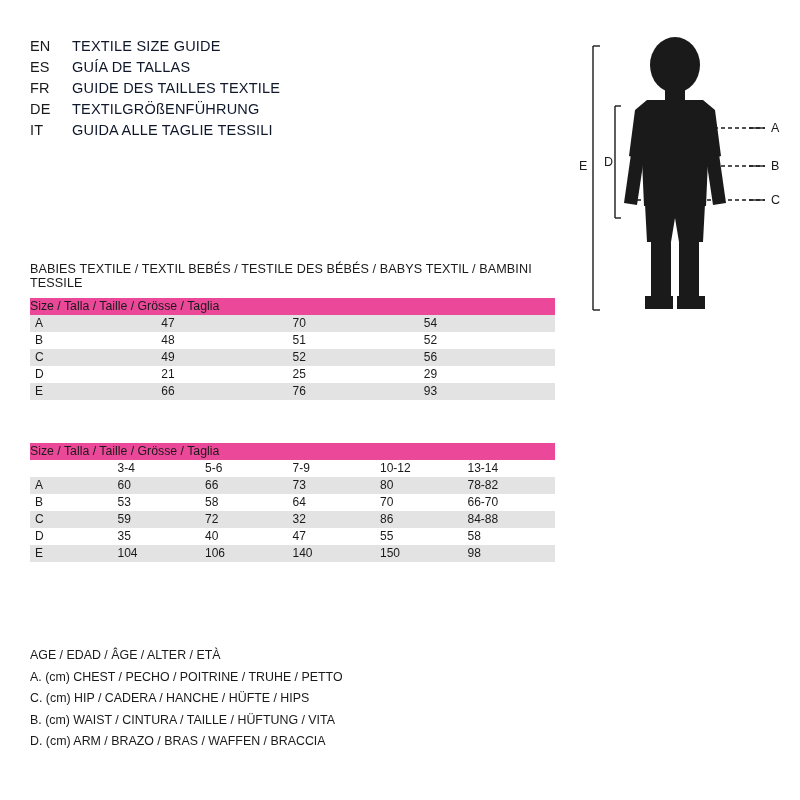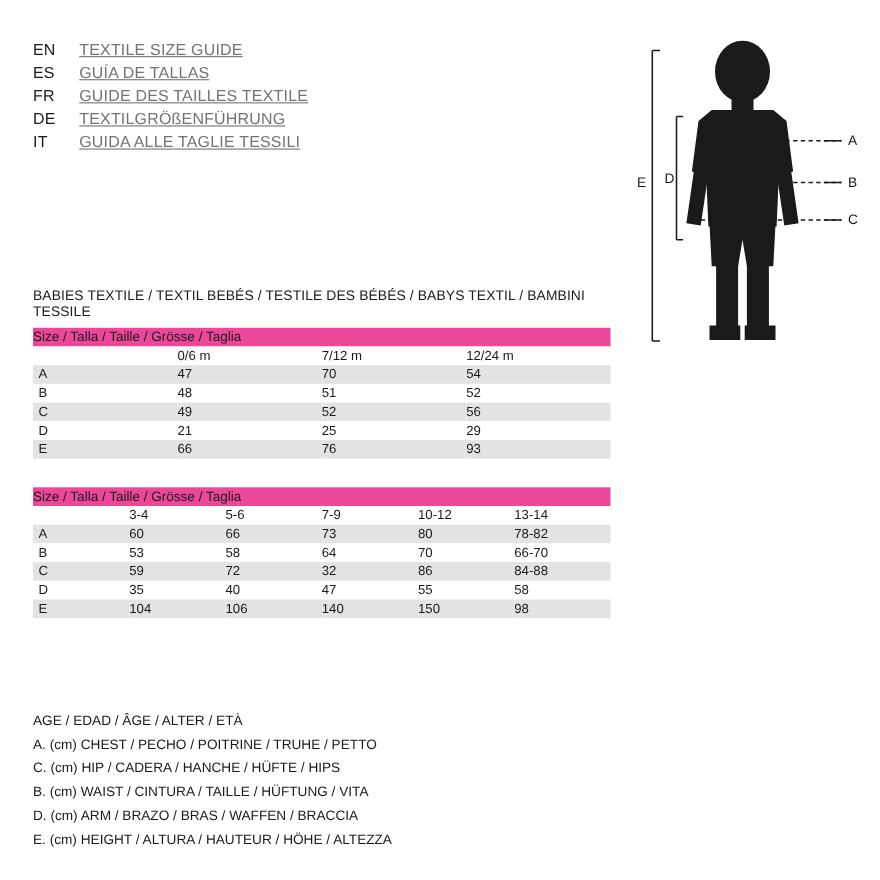--- a/index.html
+++ b/index.html
@@ -35,22 +35,21 @@
     font-size: 14.5px;
     letter-spacing: 0.2px;
   }
   .title-lang {
     width: 42px;
     flex: 0 0 42px;
     color: #1a1a1a;
   }
   .title-text {
     flex: 1 1 auto;
-    color: #737373;
-    text-decoration: underline;
+    color: #0f172a;
   }
 
   
   .figure {
     position: absolute;
     left: 575px;
     top: 28px;
     width: 210px;
     height: 300px;
   }
@@ -196,26 +195,20 @@
     </svg>
   </div>
 
   <div class="section" style="top: 262px;">
     <div class="section-title">BABIES TEXTILE / TEXTIL BEBÉS / TESTILE DES BÉBÉS / BABYS TEXTIL / BAMBINI TESSILE</div>
     <table class="size-table">
       <tbody>
         <tr class="hdr-row">
           <td colspan="4">Size / Talla / Taille / Grösse / Taglia</td>
         </tr>
-        <tr class="sub-row">
-          <td class="c-label"></td>
-          <td class="c-val">0/6 m</td>
-          <td class="c-val">7/12 m</td>
-          <td class="c-val">12/24 m</td>
-        </tr>
         <tr class="row-shaded">
           <td class="c-label">A</td>
           <td class="c-val">47</td>
           <td class="c-val">70</td>
           <td class="c-val">54</td>
         </tr>
         <tr class="row-plain">
           <td class="c-label">B</td>
           <td class="c-val">48</td>
           <td class="c-val">51</td>
@@ -300,16 +293,15 @@
       </tbody>
     </table>
   </div>
 
   <div class="legend" style="top: 645px;">
     <div>AGE / EDAD / ÂGE / ALTER / ETÀ</div>
     <div>A. (cm) CHEST / PECHO / POITRINE / TRUHE / PETTO</div>
     <div>C. (cm) HIP / CADERA / HANCHE / HÜFTE / HIPS</div>
     <div>B. (cm) WAIST / CINTURA / TAILLE / HÜFTUNG / VITA</div>
     <div>D. (cm) ARM / BRAZO / BRAS / WAFFEN / BRACCIA</div>
-    <div>E. (cm) HEIGHT / ALTURA / HAUTEUR / HÖHE / ALTEZZA</div>
   </div>
 
 </div>
 
 </body></html>

